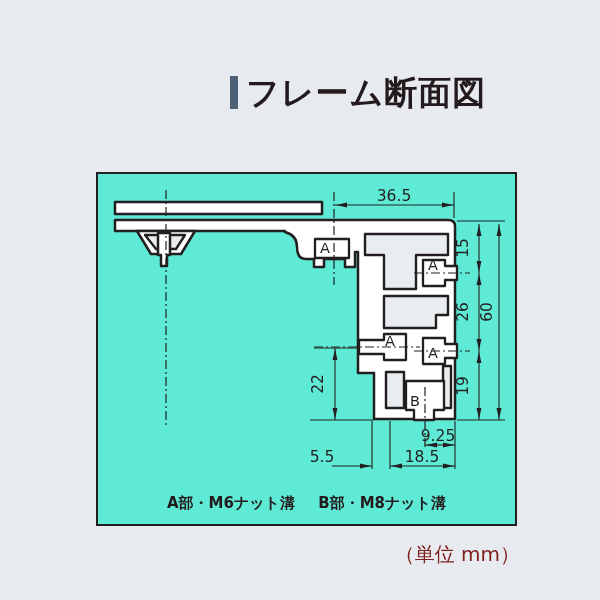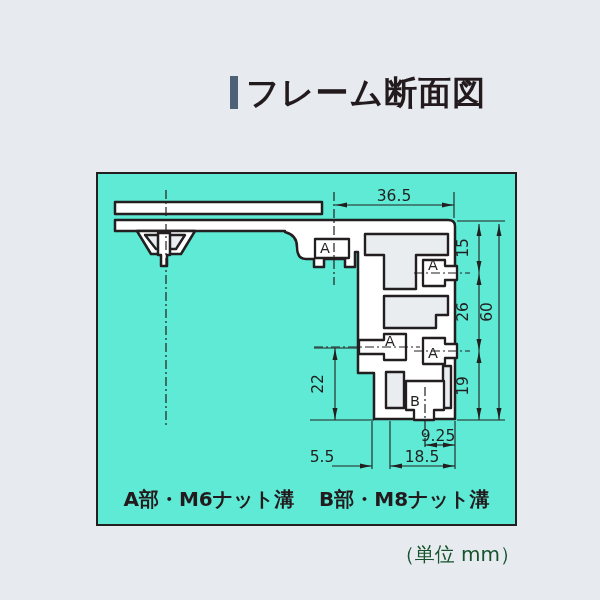--- a/index.html
+++ b/index.html
@@ -12,25 +12,25 @@
   .title-wrap{position:absolute;top:72px;left:182px;height:40px;display:flex;align-items:center;padding-left:48px;}
   .title-bar{width:8px;height:33px;background:#4d6277;margin-right:8px;}
   .title-text{font-size:33px;font-weight:bold;color:#231a1d;letter-spacing:1px;line-height:1;}
   .draw-box{
     position:absolute;left:96px;top:172px;width:417px;height:350px;
     border:2.5px solid #231f20;background:#5eead4;
   }
   .draw-box svg{position:absolute;left:0;top:0;width:100%;height:100%;}
   .caption{
     position:absolute;left:0;right:0;bottom:11px;text-align:center;
-    font-size:20px;font-weight:bold;color:#231a1d;white-space:nowrap;
+    font-size:15px;font-weight:bold;color:#231a1d;white-space:nowrap;
   }
   .caption span{margin:0 9px;}
   .unit-note{
-    position:absolute;top:541px;right:80px;font-size:20px;color:#14532d;text-align:center;
+    position:absolute;top:541px;right:80px;font-size:20px;color:#7f1d1d;text-align:center;
   }
   
   .wall{fill:#ffffff;stroke:#231f20;stroke-width:2.5;stroke-linejoin:round;}
   .cav{fill:#eaedf0;stroke:#231f20;stroke-width:2.4;stroke-linejoin:round;}
   .slot{fill:#ffffff;stroke:#231f20;stroke-width:2.3;stroke-linejoin:round;}
   .slot-line{fill:none;stroke:#231f20;stroke-width:2.3;stroke-linejoin:round;}
   .cl{fill:none;stroke:#231f20;stroke-width:1.2;stroke-dasharray:9 3 2 3;}
   .thin{fill:none;stroke:#231f20;stroke-width:1.1;}
   .arr{fill:#231f20;stroke:none;}
   .dim{font-size:15.5px;fill:#231f20;}

